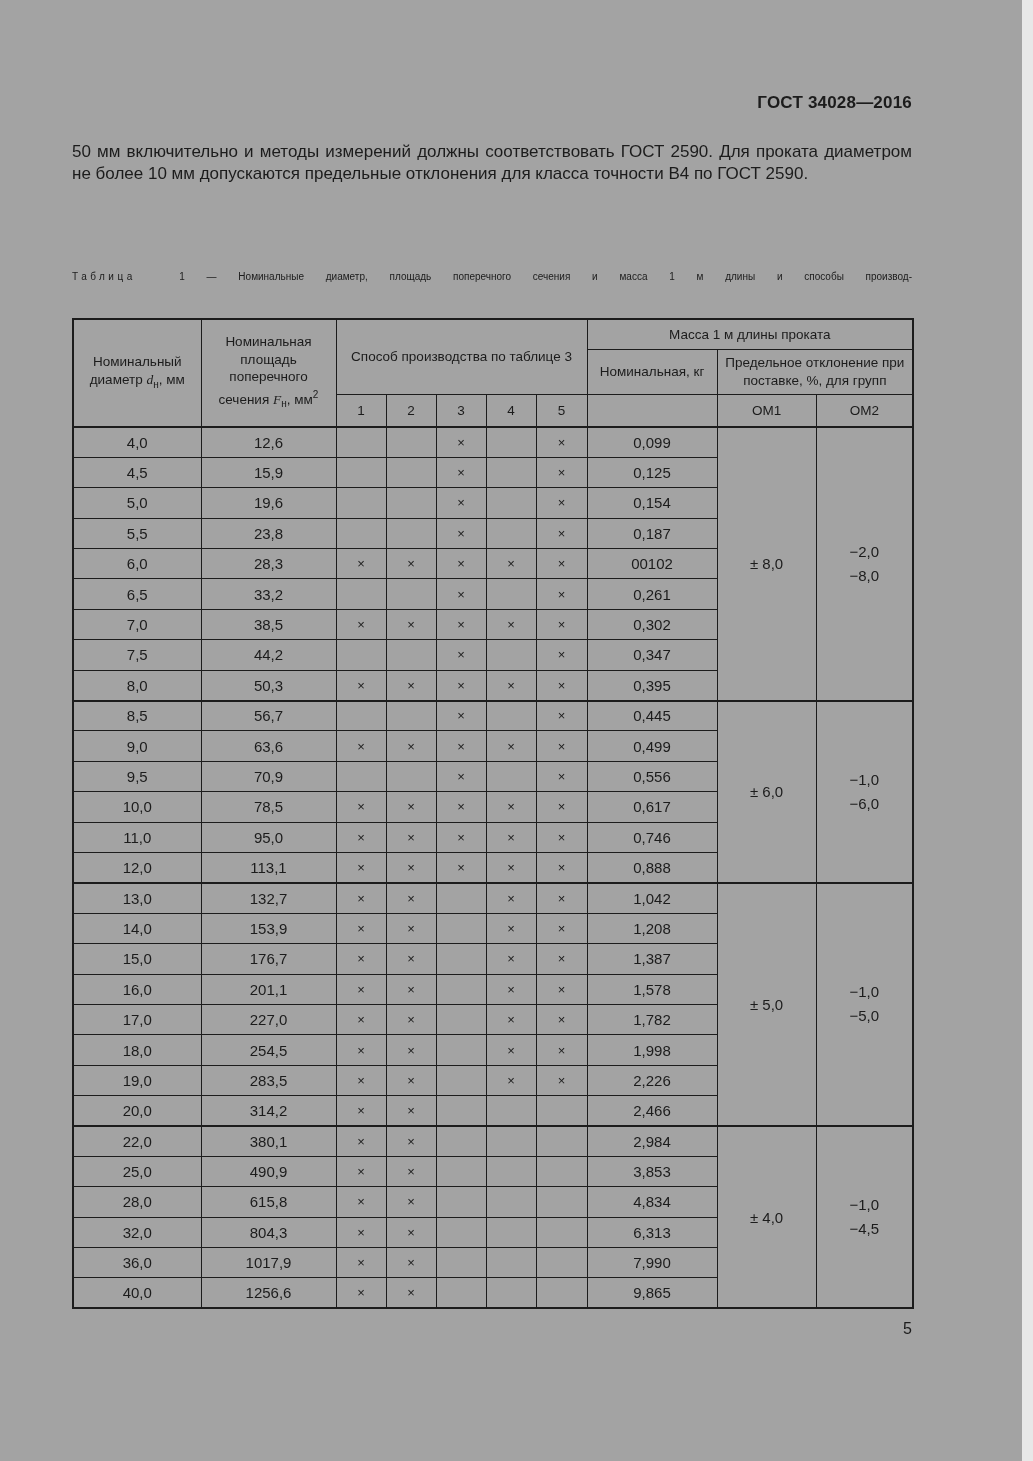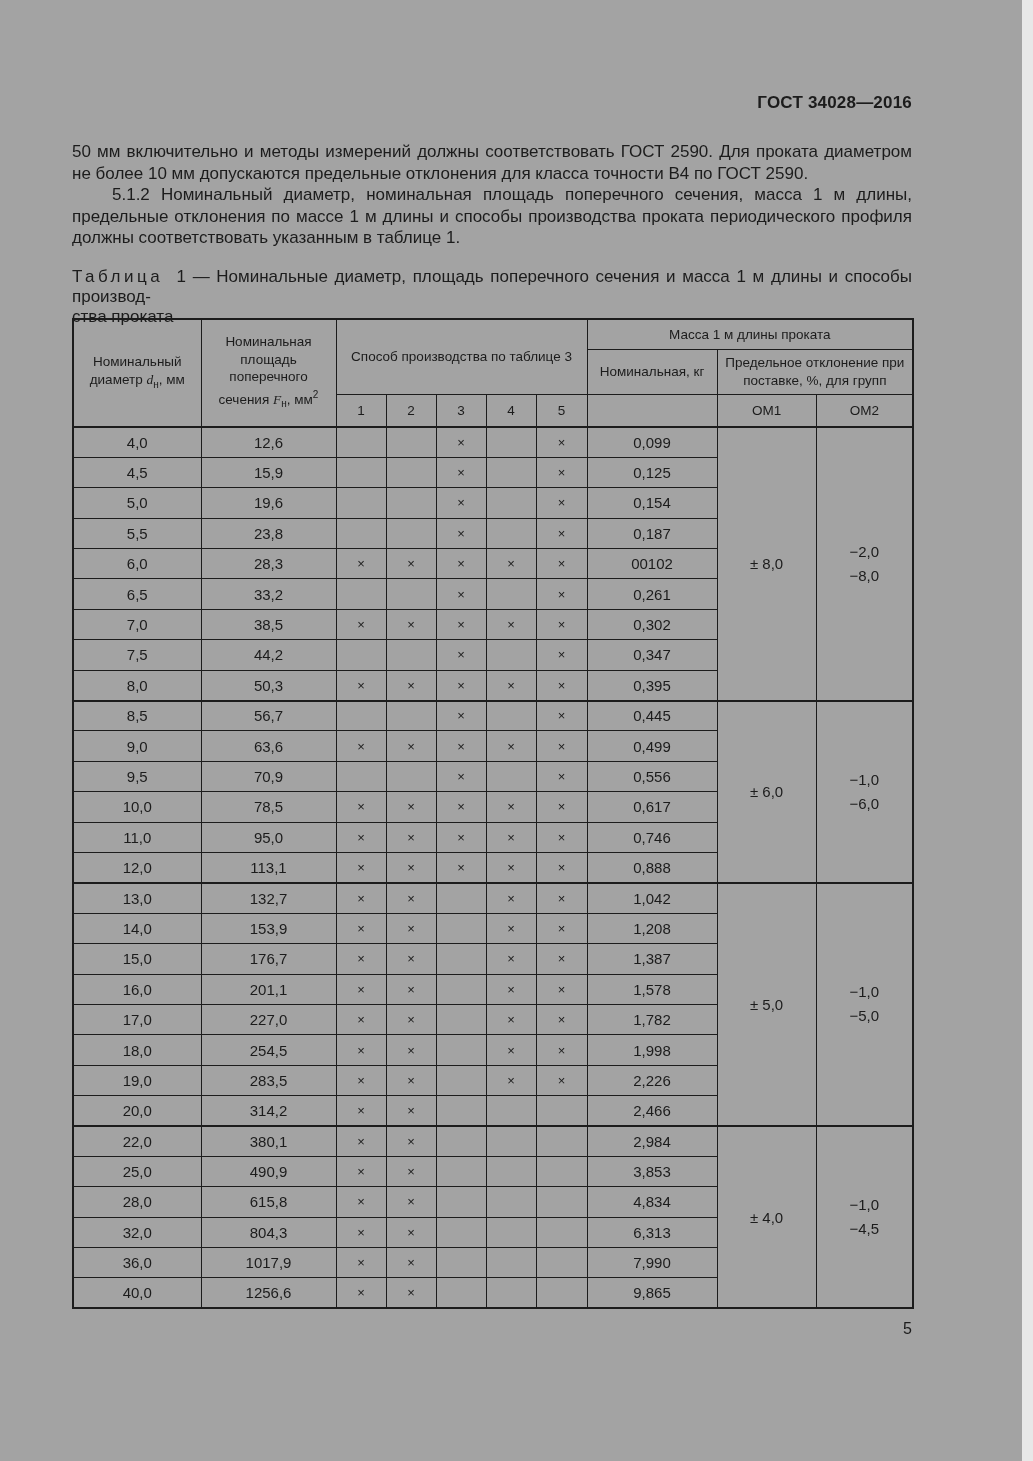--- a/index.html
+++ b/index.html
@@ -20,21 +20,21 @@
     text-align: right;
     font-weight: bold;
     font-size: 17px;
     letter-spacing: 0.2px;
   }
 
   .bodytext { top: 141px; font-size: 17px; line-height: 21.6px; }
   .bodytext p { text-align: justify; }
   .bodytext p.indented { text-indent: 40px; }
 
-  .caption { top: 267px; font-size: 17px; line-height: 20px; }
+  .caption { top: 267px; font-size: 10px; line-height: 20px; }
   .caption .line1 { text-align: justify; text-align-last: justify; }
   .caption .tbl-label { letter-spacing: 3.5px; }
 
   .tbl-wrap { top: 318px; }
   table {
     border-collapse: collapse;
     table-layout: fixed;
     width: 840px;
     border: 2px solid #1c1c1c;
   }
@@ -74,26 +74,24 @@
 <body>
 
 <div class="page">
 
   <div class="content doc-header">
     <span>ГОСТ 34028—2016</span>
   </div>
 
   <div class="content bodytext">
     <p>50 мм включительно и методы измерений должны соответствовать ГОСТ 2590. Для проката диаметром не более 10 мм допускаются предельные отклонения для класса точности В4 по ГОСТ 2590.</p>
-    <p class="indented">5.1.2 Номинальный диаметр, номинальная площадь поперечного сечения, масса 1 м длины, предельные отклонения по массе 1 м длины и способы производства проката периодического профиля должны соответствовать указанным в таблице 1.</p>
   </div>
 
   <div class="content caption">
     <div class="line1"><span class="tbl-label">Таблица</span>&nbsp;&nbsp;<span>1</span> <span>—</span> <span>Номинальные диаметр, площадь поперечного сечения и масса 1 м длины и способы производ-</span></div>
-    <div class="line2">ства проката</div>
   </div>
 
   <div class="content tbl-wrap">
     <table>
       <colgroup>
         <col style="width:128px">
           <col style="width:135px">
         <col style="width:50px">
           <col style="width:50px">
           <col style="width:50px">

